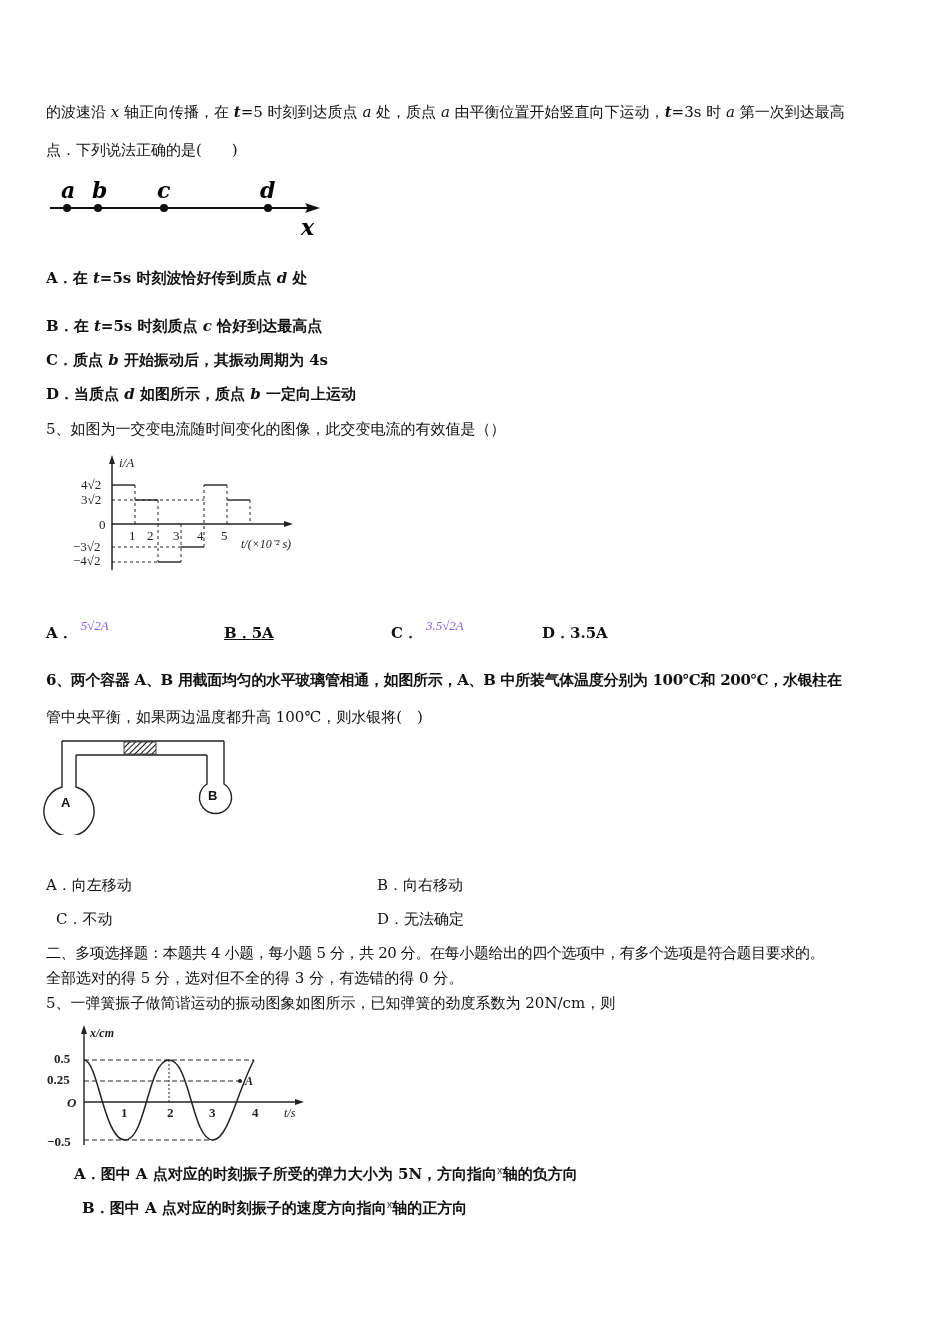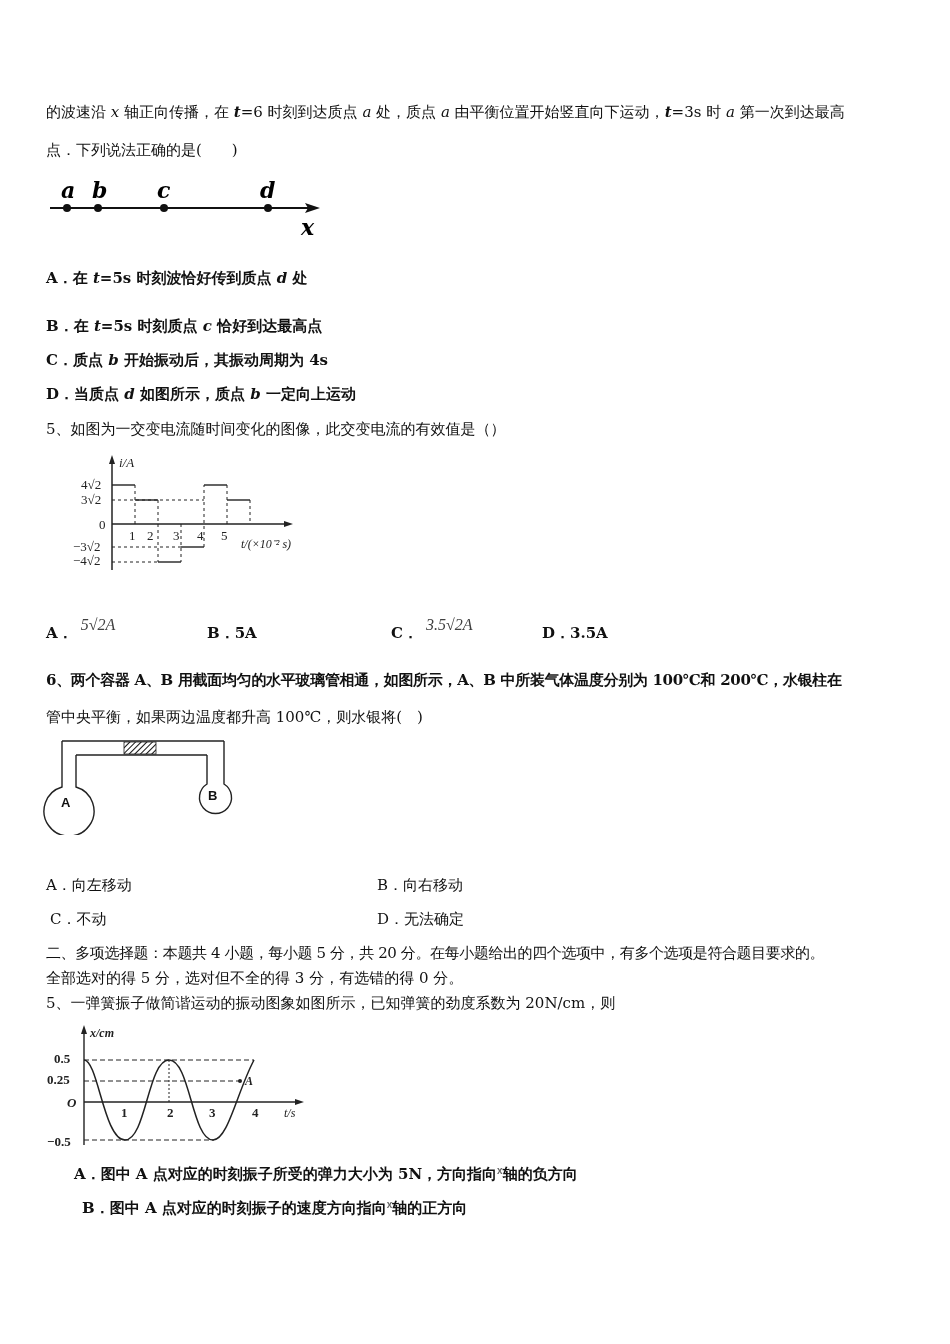--- a/index.html
+++ b/index.html
@@ -3,28 +3,28 @@
 <meta charset="utf-8">
 <style>
   html, body { margin: 0; padding: 0; background: #ffffff; }
   body { width: 950px; height: 1344px; position: relative; overflow: hidden;
          font-family: "DejaVu Serif", "Liberation Serif", serif; color: #111; }
   .line { position: absolute; left: 46px; font-size: 15px; white-space: nowrap; line-height: 20px; }
   .bold { font-weight: bold; }
   .it { font-style: italic; }
   .fig { position: absolute; }
   .opt { position: absolute; font-size: 15px; white-space: nowrap; line-height: 20px; }
-  .mathval { font-family: "Liberation Serif", serif; font-size: 16px; color: #404040; position: relative; top: -8px; margin-left: 8px; }
+  .mathval { font-family: "Liberation Serif", serif; font-size: 13px; color: #8b5cf6; position: relative; top: -8px; margin-left: 8px; }
   .smallx { font-size: 10px; color: #666; vertical-align: 5px; font-family: "Liberation Sans", sans-serif; }
 </style>
 </head>
 <body>
 
 <div class="line" style="top:102px;">
-  <span>的波速沿 </span><span class="it">x</span><span> 轴正向传播，在 </span><span class="it bold">t</span><span>=6 时刻到达质点 </span><span class="it">a</span><span> 处，质点 </span><span class="it">a</span><span> 由平衡位置开始竖直向下运动，</span><span class="it bold">t</span><span>=3s 时 </span><span class="it">a</span><span> 第一次到达最高</span>
+  <span>的波速沿 </span><span class="it">x</span><span> 轴正向传播，在 </span><span class="it bold">t</span><span>=5 时刻到达质点 </span><span class="it">a</span><span> 处，质点 </span><span class="it">a</span><span> 由平衡位置开始竖直向下运动，</span><span class="it bold">t</span><span>=3s 时 </span><span class="it">a</span><span> 第一次到达最高</span>
 </div>
 <div class="line" style="top:140px;">点．下列说法正确的是(　　)</div>
 
 <svg class="fig" style="left:45px;top:172px;" width="285" height="70" viewBox="0 0 285 70">
   <line x1="5" y1="36" x2="268" y2="36" stroke="#111" stroke-width="2"></line>
   <polygon points="275,36 260,31 263,36 260,41" fill="#111"></polygon>
   <circle cx="22" cy="36" r="4" fill="#111"></circle>
   <circle cx="53" cy="36" r="4" fill="#111"></circle>
   <circle cx="119" cy="36" r="4" fill="#111"></circle>
   <circle cx="223" cy="36" r="4" fill="#111"></circle>
@@ -92,21 +92,21 @@
     <line x1="47" y1="48" x2="139" y2="48"></line>
     <line x1="47" y1="95" x2="116" y2="95"></line>
     <line x1="47" y1="110" x2="93" y2="110"></line>
     <line x1="70" y1="72" x2="70" y2="72"></line>
   </g>
 </svg>
 
 <div class="opt bold" style="left:46px;top:623px;">
   <span>A．</span><span class="mathval" style="font-weight:normal;font-style:italic;">5√2A</span>
 </div>
-<div class="opt bold" style="left:207px;top:623px;">
+<div class="opt bold" style="left:224px;top:623px;text-decoration:underline;">
   <span>B．</span><span>5A</span>
 </div>
 <div class="opt bold" style="left:391px;top:623px;">
   <span>C．</span><span class="mathval" style="font-weight:normal;font-style:italic;">3.5√2A</span>
 </div>
 <div class="opt bold" style="left:542px;top:623px;">
   <span>D．</span><span>3.5A</span>
 </div>
 
 <div class="line" style="top:670px;letter-spacing:-0.3px;font-weight:bold;">6、两个容器 A、B 用截面均匀的水平玻璃管相通，如图所示，A、B 中所装气体温度分别为 100℃和 200℃，水银柱在</div>
@@ -135,21 +135,21 @@
   <text x="21" y="72" font-family="Liberation Sans, sans-serif" font-weight="bold" font-size="13" fill="#111">A</text>
   <text x="168" y="65" font-family="Liberation Sans, sans-serif" font-weight="bold" font-size="13" fill="#111">B</text>
 </svg>
 
 <div class="opt" style="left:46px;top:875px;">
   <span>A．</span><span>向左移动</span>
 </div>
 <div class="opt" style="left:377px;top:875px;">
   <span>B．</span><span>向右移动</span>
 </div>
-<div class="opt" style="left:50px;top:909px;text-align:right;">
+<div class="opt" style="left:56px;top:909px;text-align:right;">
   <span>C．</span><span>不动</span>
 </div>
 <div class="opt" style="left:377px;top:909px;">
   <span>D．</span><span>无法确定</span>
 </div>
 
 <div class="line" style="top:943px;letter-spacing:-0.4px;">二、多项选择题：本题共 4 小题，每小题 5 分，共 20 分。在每小题给出的四个选项中，有多个选项是符合题目要求的。</div>
 <div class="line" style="top:968px;">全部选对的得 5 分，选对但不全的得 3 分，有选错的得 0 分。</div>
 
 <div class="line" style="top:993px;">5、一弹簧振子做简谐运动的振动图象如图所示，已知弹簧的劲度系数为 20N/cm，则</div>

